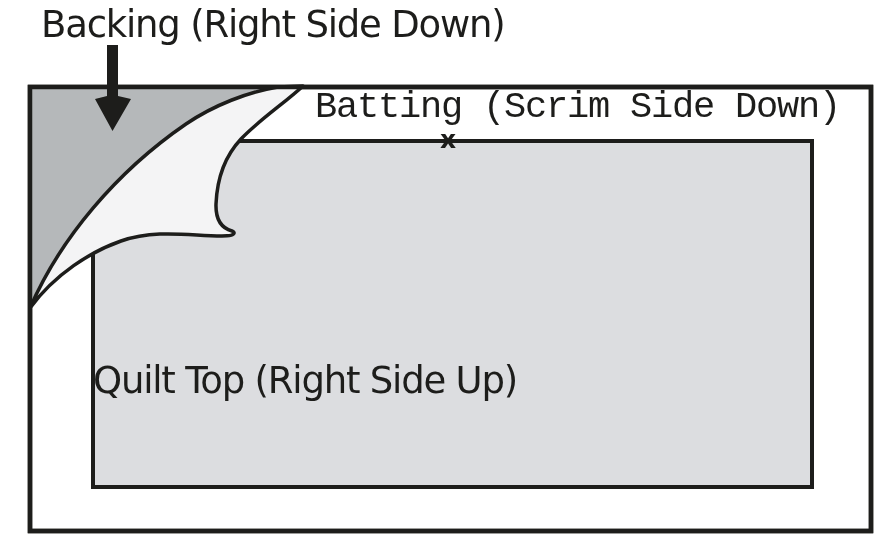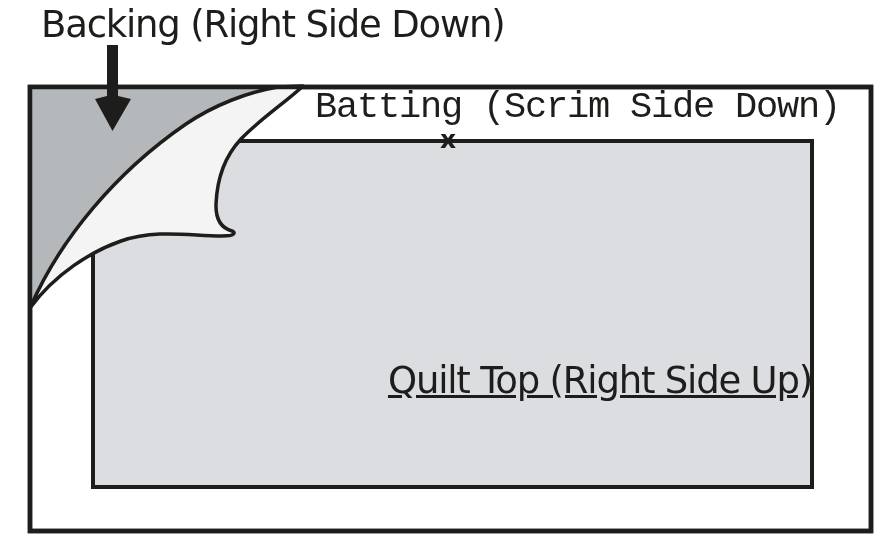--- a/index.html
+++ b/index.html
@@ -35,22 +35,21 @@
   }
   .label-batting {
     right: 49px;
     top: 87px;
     font-family: Liberation Mono, monospace;
   }
   .label-quilt-top {
     left: 93px;
     width: 719px;
     top: 361px;
-    text-align: right;
-    text-decoration: underline;
+    text-align: left;
   }
   .x-mark {
     position: absolute;
     left: 440px;
     top: 127px;
     font-size: 25px;
     font-weight: 600;
     letter-spacing: 0;
     color: var(--line, #1d1d1b);
     line-height: 1;

